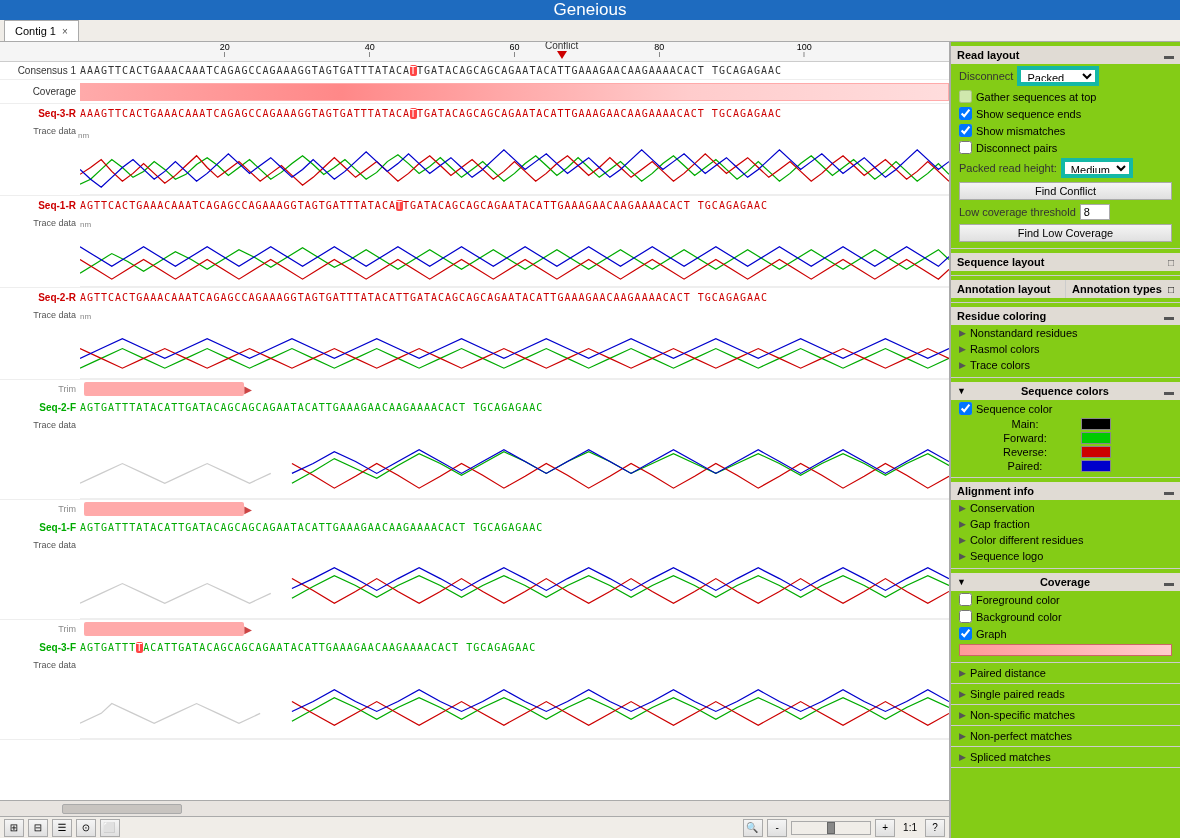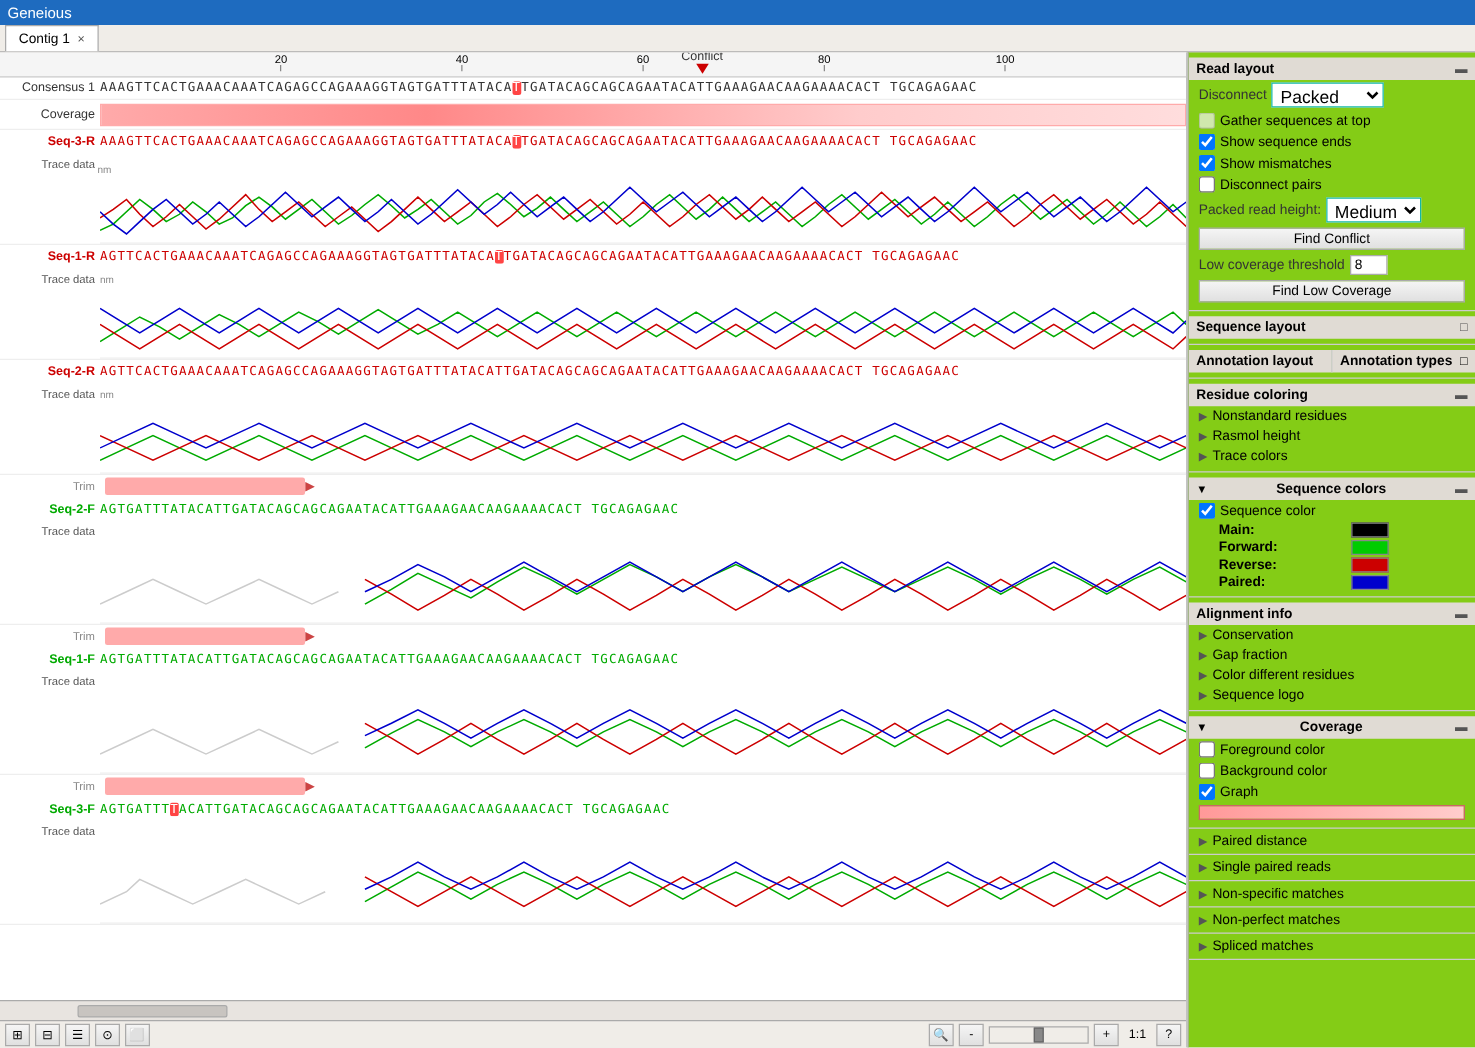--- a/index.html
+++ b/index.html
@@ -6,21 +6,22 @@
     body { font-family: Arial, sans-serif; font-size: 11px; background: #d4d0c8; overflow: hidden; width: 1180px; height: 838px; }
 
     
     .title-bar {
       background: #1e6bbf;
       color: white;
       height: 20px;
       display: flex;
       align-items: center;
       padding: 0 6px;
-      font-size: 12px;
+      font-size: 17px;
+      text-align: center;
     }
     .title-bar-text { flex: 1; }
 
     
     .tab-bar {
       background: #f0ede8;
       border-bottom: 1px solid #aaa;
       display: flex;
       align-items: center;
       height: 22px;
@@ -190,23 +191,23 @@
     }
     .settings-input {
       border: 1px solid #aaa;
       background: white;
       padding: 1px 3px;
       font-size: 11px;
       width: 40px;
     }
 
     select.compact {
-      border: 1px solid #14b8a6;
+      border: 4px solid #14b8a6;
       background: white;
-      font-size: 14px;
+      font-size: 11px;
       padding: 1px 2px;
       height: 20px;
     }
 
     .btn-settings {
       background: linear-gradient(to bottom, #f5f5f5, #e0e0e0);
       border: 1px solid #aaa;
       padding: 2px 8px;
       font-size: 11px;
       cursor: pointer;
@@ -242,21 +243,21 @@
       display: inline-block;
     }
 
     .color-row {
       display: flex;
       align-items: center;
       padding: 1px 8px 1px 24px;
       gap: 6px;
       font-size: 11px;
     }
-    .color-label { width: 100px; text-align: left; font-weight: bold; }
+    .color-label { width: 100px; text-align: center; }
 
     
     .coverage-color-bar {
       height: 12px;
       background: linear-gradient(to right, #ff9999, #ffcccc);
       border: 1px solid #cc6666;
       margin: 2px 8px;
     }
 
     
@@ -617,21 +618,21 @@
       <div class="settings-header">
         <span>Residue coloring</span>
         <span class="collapse-btn">▬</span>
       </div>
       <div class="expandable-item">
         <span class="expand-arrow">▶</span>
         <span>Nonstandard residues</span>
       </div>
       <div class="expandable-item">
         <span class="expand-arrow">▶</span>
-        <span>Rasmol height</span>
+        <span>Rasmol colors</span>
       </div>
       <div class="expandable-item">
         <span class="expand-arrow">▶</span>
         <span>Trace colors</span>
       </div>
     </div>
 
     <div class="settings-section">
       <div class="settings-header">
         <span style="font-size:9px;">▼</span>

